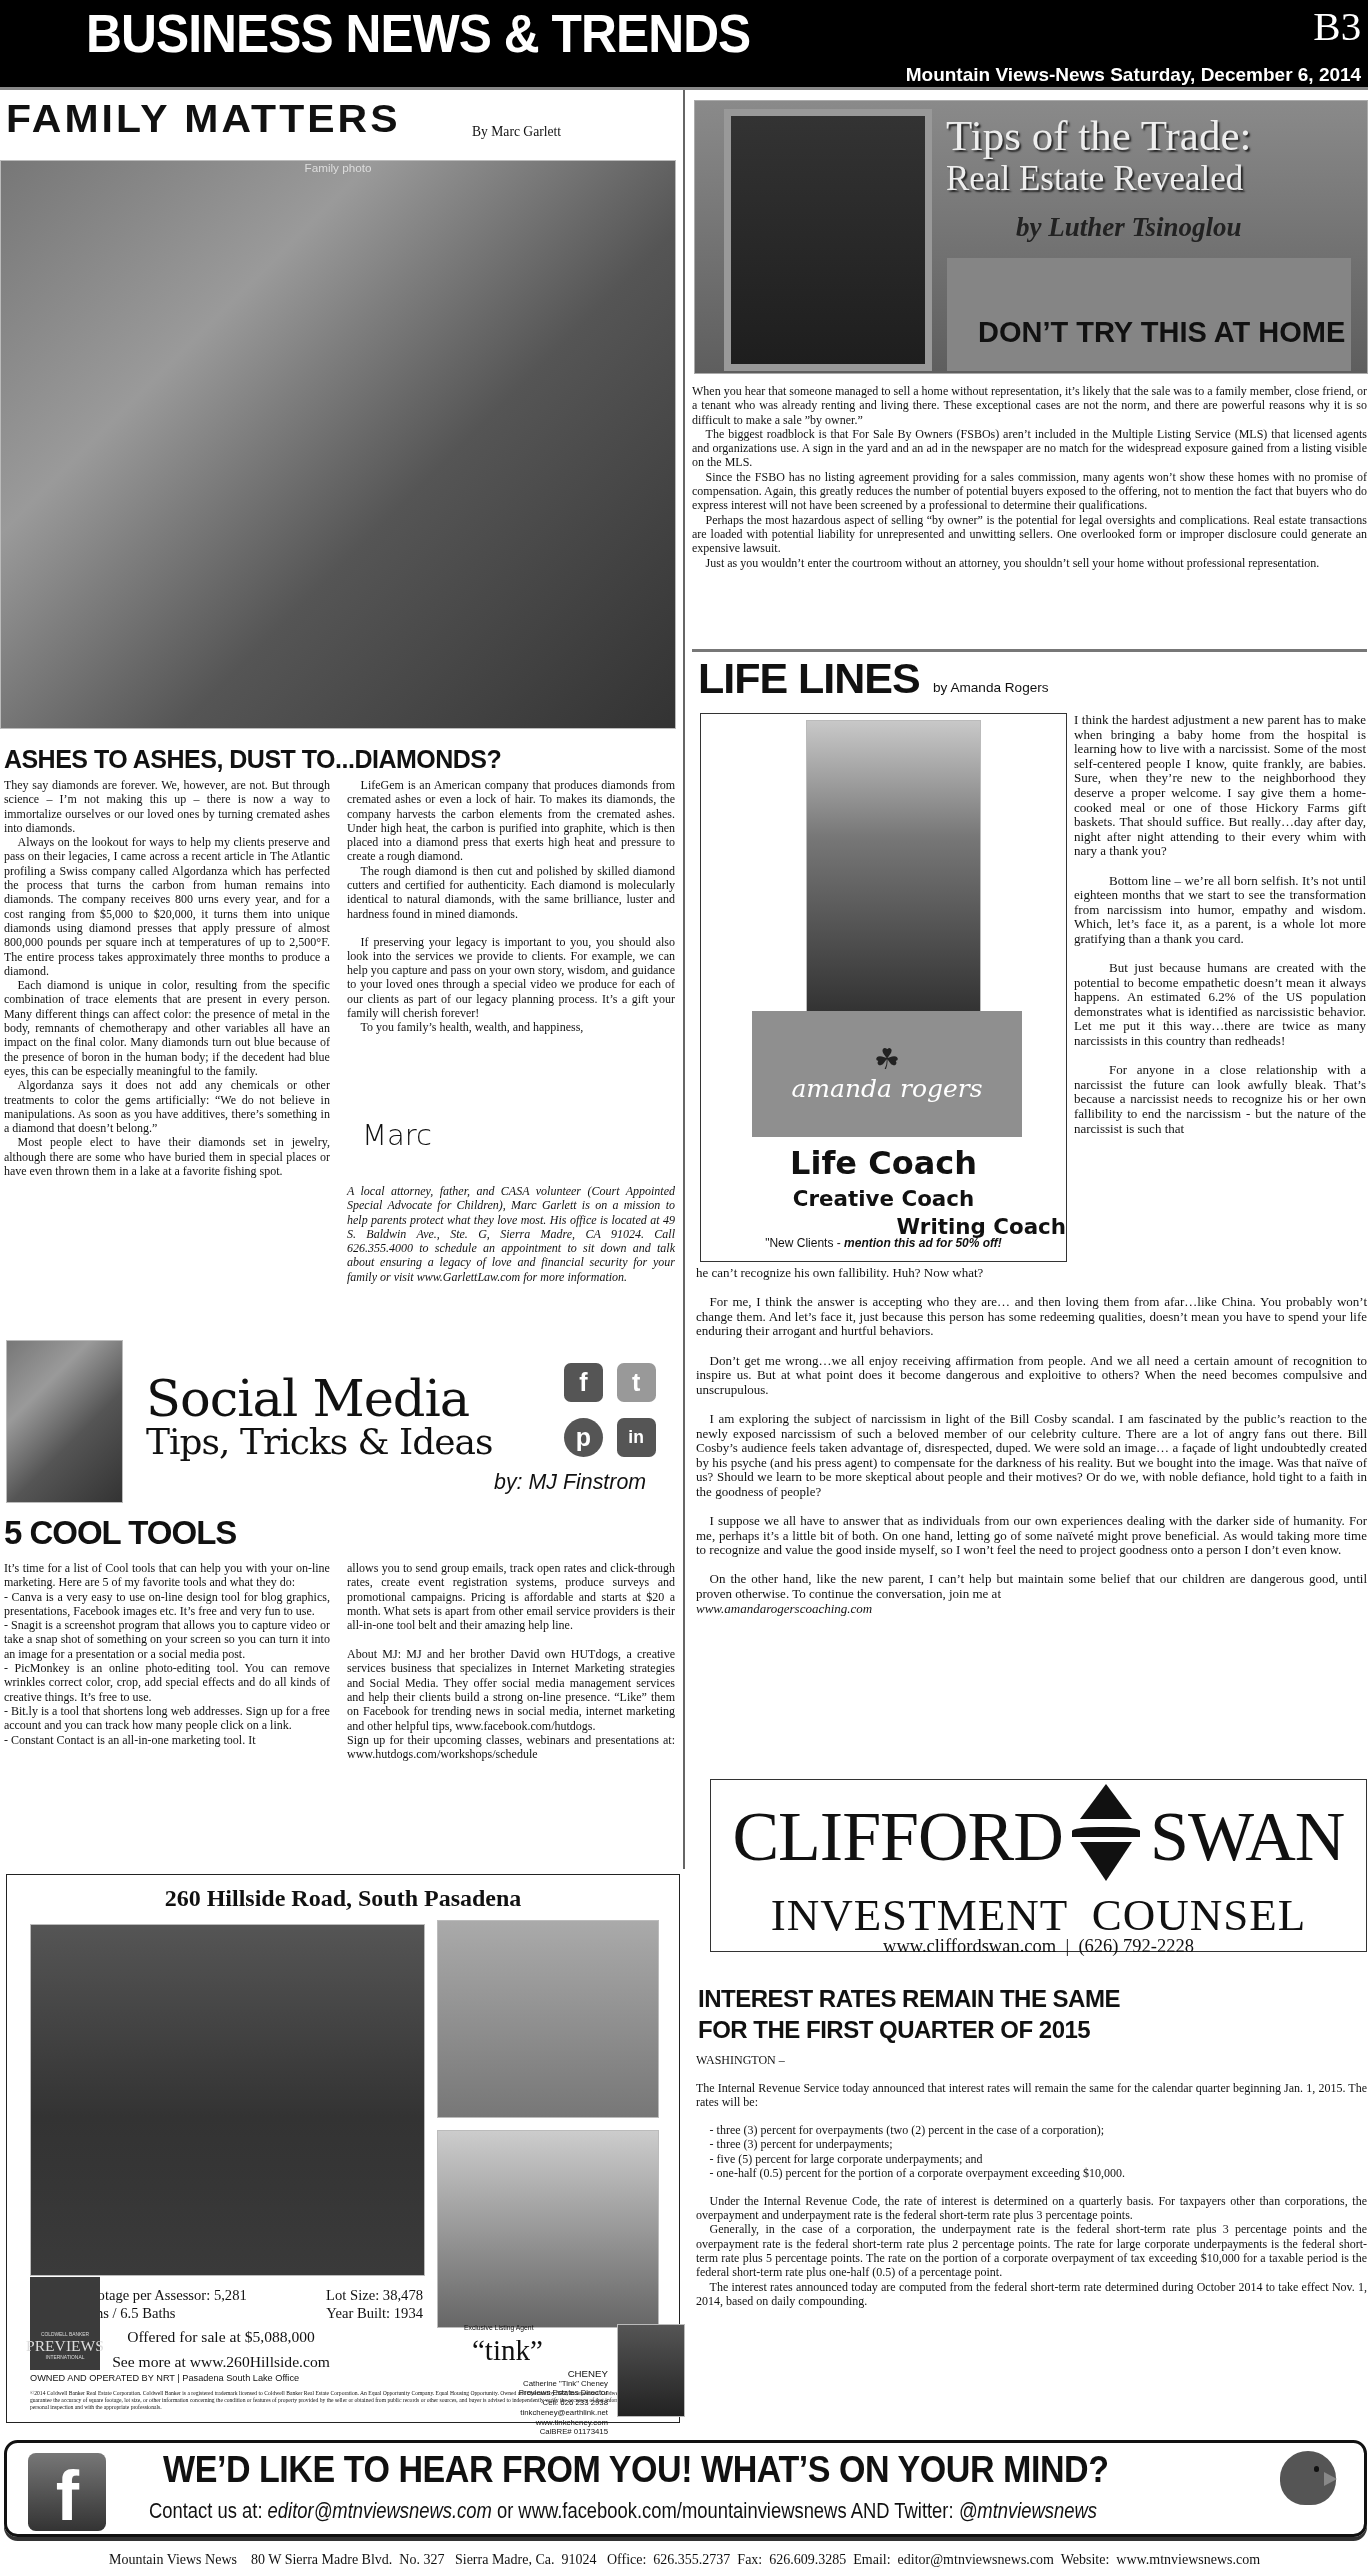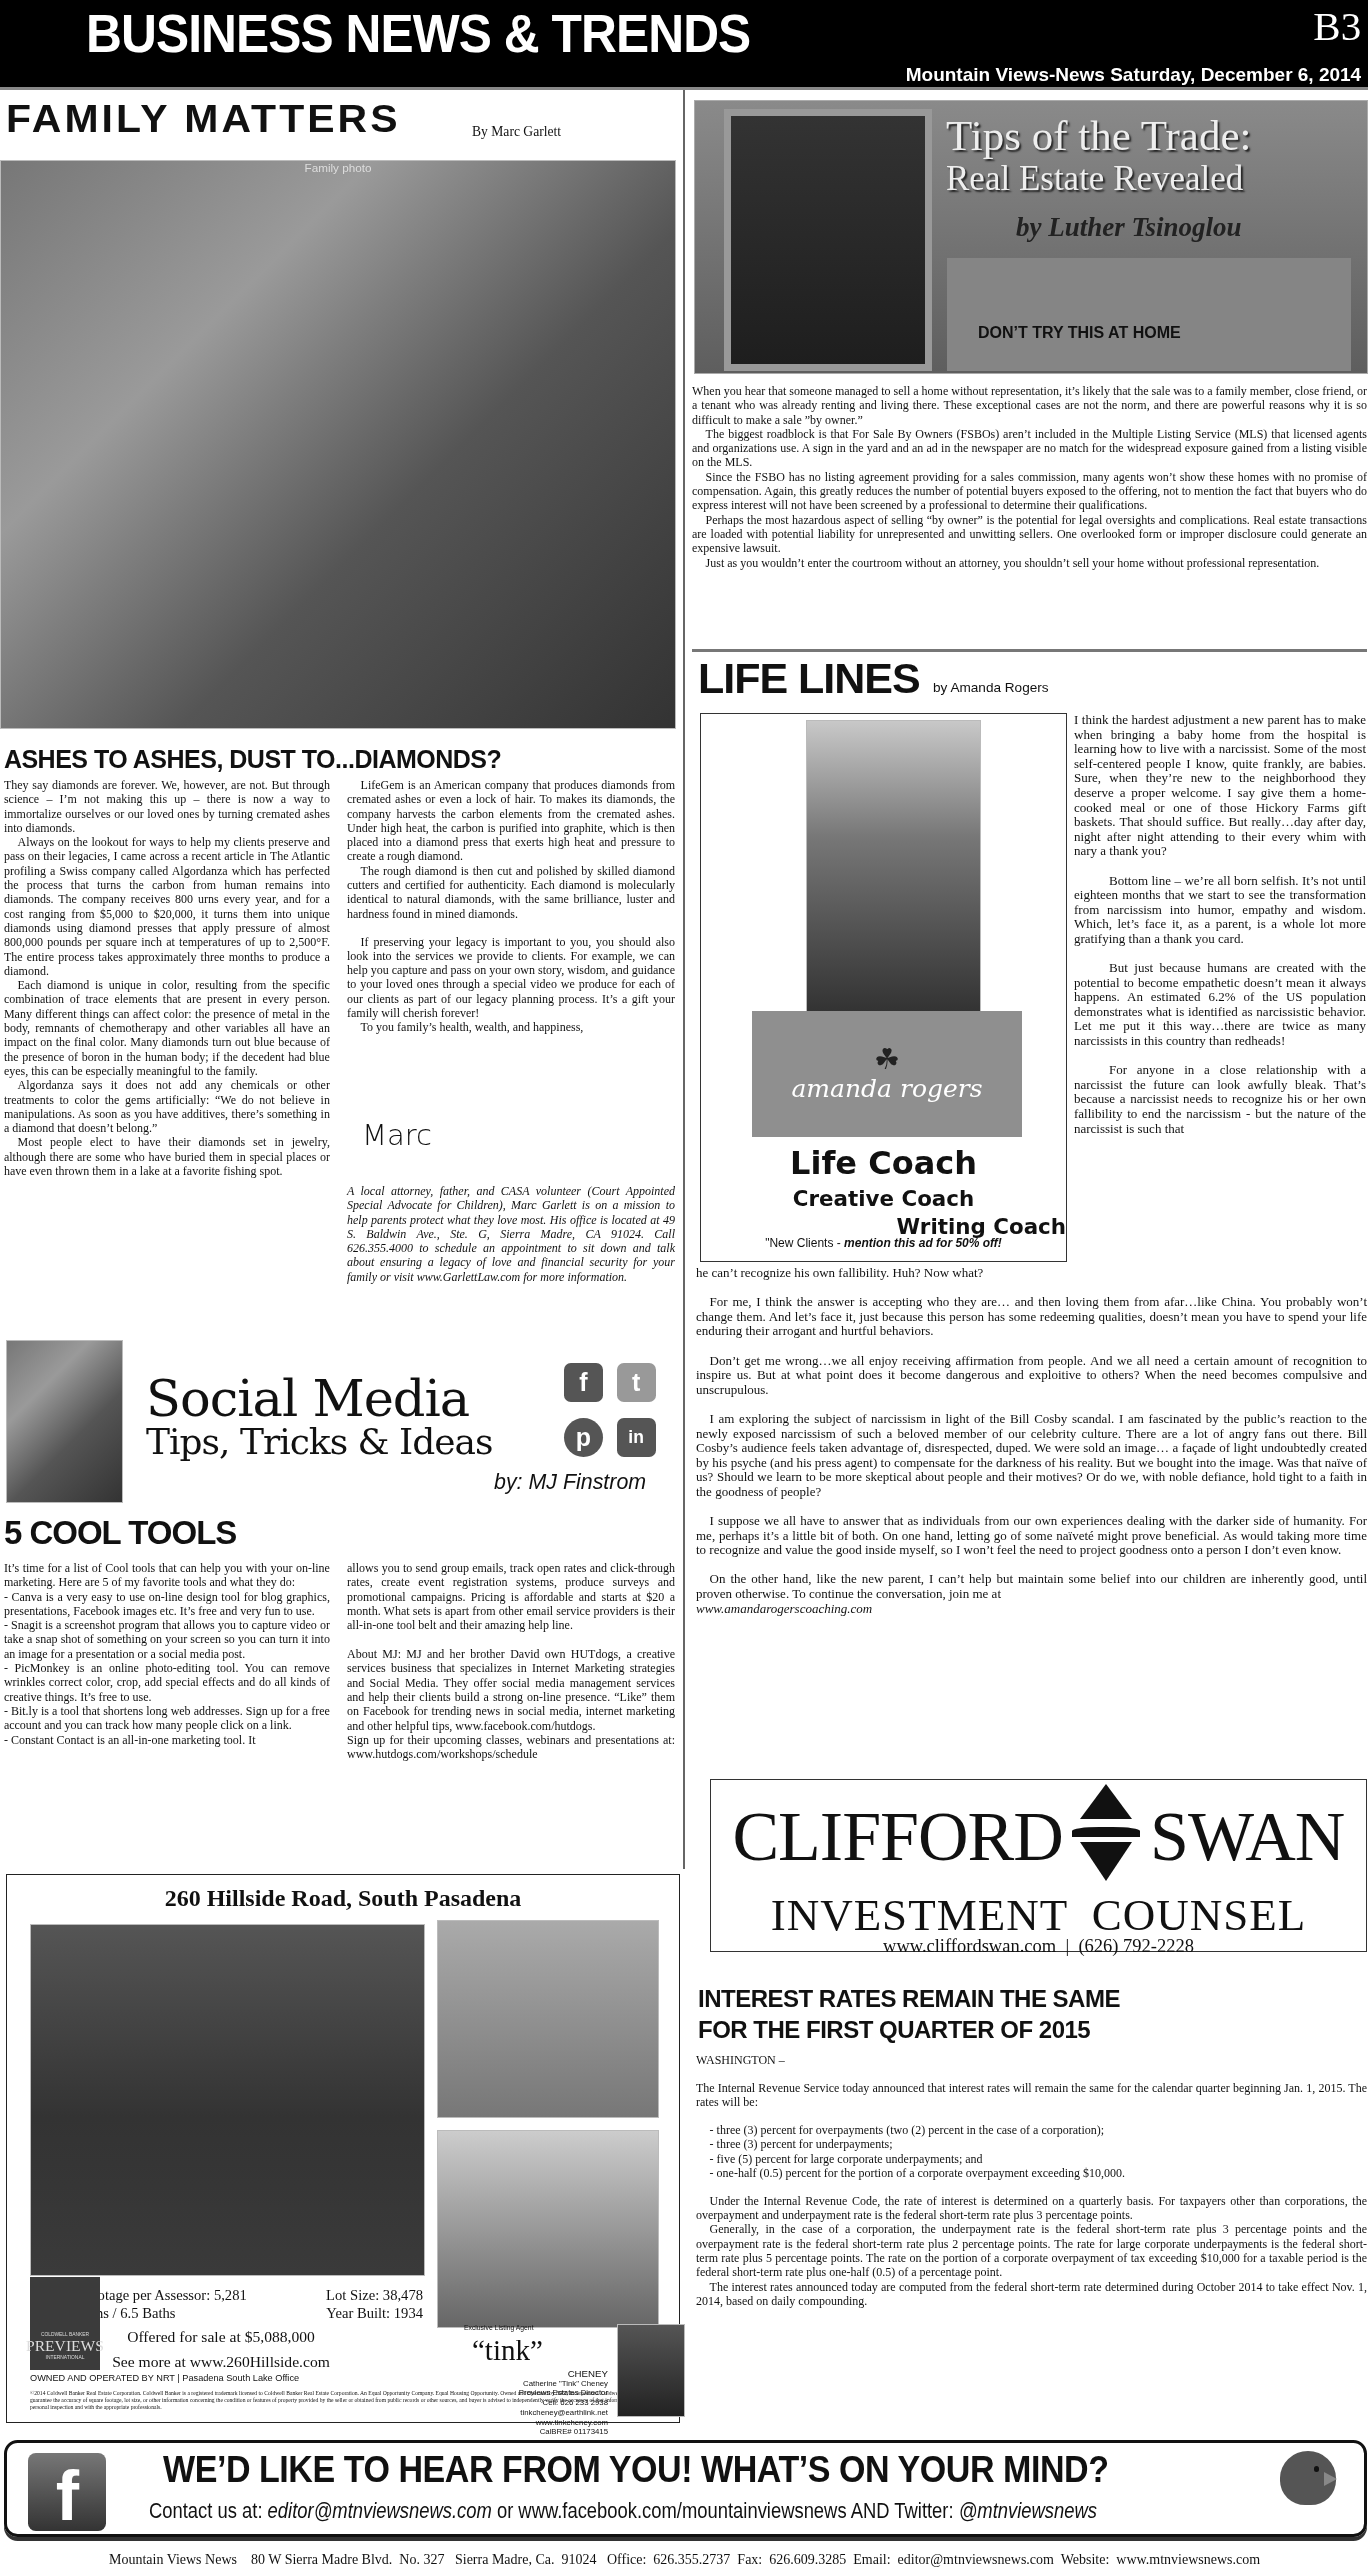--- a/index.html
+++ b/index.html
@@ -61,21 +61,21 @@
   .agent-info { position: absolute; left: 418px; top: 494px; width: 183px; text-align: right; font-family: "Liberation Sans", sans-serif; font-size: 7.8px; line-height: 9.7px; }
   .agent-photo { left: 610px; top: 449px; width: 68px; height: 93px; background: linear-gradient(180deg, #555, #222); }
 
   
   .tips-banner { left: 694px; top: 100px; width: 674px; height: 274px; background: linear-gradient(180deg, #8a8a8a, #5e5e5e); border: 1px solid #aaa; }
   .tips-frame { position: absolute; left: 29px; top: 7.8px; width: 208px; height: 262px; border: 7.8px solid #999; background: linear-gradient(180deg, #333 0%, #1e1e1e 100%); }
   .tips-t1 { position: absolute; left: 251px; top: 9.7px; font-family: "Liberation Serif", serif; font-size: 43px; color: #eee; text-shadow: 1.9px 1.9px 1.9px #222; }
   .tips-t2 { position: absolute; left: 251px; top: 58px; font-family: "Liberation Serif", serif; font-size: 35px; color: #eee; text-shadow: 1.9px 1.9px 1.9px #222; }
   .tips-by { position: absolute; left: 321px; top: 111px; font-family: "Liberation Serif", serif; font-style: italic; font-weight: bold; font-size: 27px; color: #222; }
   .tips-box { position: absolute; left: 252px; top: 157px; width: 404px; height: 113px; background: #858585; }
-  .tips-box .k { position: absolute; left: 31px; top: 58px; font-family: "Liberation Sans", sans-serif; font-weight: bold; font-size: 16px; color: #111; margin-top: 8px; }
+  .tips-box .k { position: absolute; left: 31px; top: 58px; font-family: "Liberation Sans", sans-serif; font-weight: bold; font-size: 29px; color: #111; }
   .tips-text { left: 692px; top: 384px; width: 675px; }
 
   .rule-life { left: 692px; top: 649px; width: 675px; height: 2.9px; background: #777; }
   .ll-head { left: 698px; top: 654px; font-family: "Liberation Sans", sans-serif; font-weight: bold; font-size: 43px; letter-spacing: -1px; }
   .ll-by { left: 933px; top: 680px; font-family: "Liberation Sans", sans-serif; font-size: 13.6px; }
   .ll-ad { left: 700px; top: 713px; width: 367px; height: 549px; border: 1.5px solid #333; }
   .ll-photo { left: 105px; top: 5.8px; width: 175px; height: 292px; background: linear-gradient(180deg, #c8c8c8 0%, #777 40%, #333 100%); }
   .ll-brand { left: 51px; top: 297px; width: 270px; height: 126px; background: #8f8f8f; color: #fff; display: flex; flex-direction: column; align-items: center; justify-content: center; }
   .ll-brand .leaf { font-size: 29px; color: #222; line-height: 29px; }
   .ll-brand .name { font-family: "DejaVu Serif", serif; font-style: italic; font-size: 25px; }
@@ -250,21 +250,21 @@
   <p>Bottom line – we’re all born selfish. It’s not until eighteen months that we start to see the transformation from narcissism into humor, empathy and wisdom. Which, let’s face it, as a parent, is a whole lot more gratifying than a thank you card.</p>
   <p>But just because humans are created with the potential to become empathetic doesn’t mean it always happens. An estimated 6.2% of the US population demonstrates what is identified as narcissistic behavior. Let me put it this way…there are twice as many narcissists in this country than redheads!</p>
   <p>For anyone in a close relationship with a narcissist the future can look awfully bleak. That’s because a narcissist needs to recognize his or her own fallibility to end the narcissism - but the nature of the narcissist is such that</p>
 </div>
 <div class="abs ll-cont" style="text-align:justify">
   <p class="noindent">he can’t recognize his own fallibility. Huh? Now what?</p>
   <p>For me, I think the answer is accepting who they are… and then loving them from afar…like China. You probably won’t change them. And let’s face it, just because this person has some redeeming qualities, doesn’t mean you have to spend your life enduring their arrogant and hurtful behaviors.</p>
   <p>Don’t get me wrong…we all enjoy receiving affirmation from people. And we all need a certain amount of recognition to inspire us. But at what point does it become dangerous and exploitive to others? When the need becomes compulsive and unscrupulous.</p>
   <p>I am exploring the subject of narcissism in light of the Bill Cosby scandal. I am fascinated by the public’s reaction to the newly exposed narcissism of such a beloved member of our celebrity culture. There are a lot of angry fans out there. Bill Cosby’s audience feels taken advantage of, disrespected, duped. We were sold an image… a façade of light undoubtedly created by his psyche (and his press agent) to compensate for the darkness of his reality. But we bought into the image. Was that naïve of us? Should we learn to be more skeptical about people and their motives? Or do we, with noble defiance, hold tight to a faith in the goodness of people?</p>
   <p>I suppose we all have to answer that as individuals from our own experiences dealing with the darker side of humanity. For me, perhaps it’s a little bit of both. On one hand, letting go of some naïveté might prove beneficial. As would taking more time to recognize and value the good inside myself, so I won’t feel the need to project goodness onto a person I don’t even know.</p>
-  <p style="margin-bottom:0">On the other hand, like the new parent, I can’t help but maintain some belief into our children are inherently good, until proven otherwise.   To continue the conversation, join me at</p>
+  <p style="margin-bottom:0">On the other hand, like the new parent, I can’t help but maintain some belief that our children are dangerous good, until proven otherwise.   To continue the conversation, join me at</p>
   <p class="noindent italic">www.amandarogerscoaching.com</p>
 </div>
 
 <div class="abs cs-ad">
   <div class="cs-row1">
     <span>CLIFFORD</span>
     <div class="cs-logo">
         <div class="up"></div>
         <div class="bar"></div>
         <div class="down"></div>

